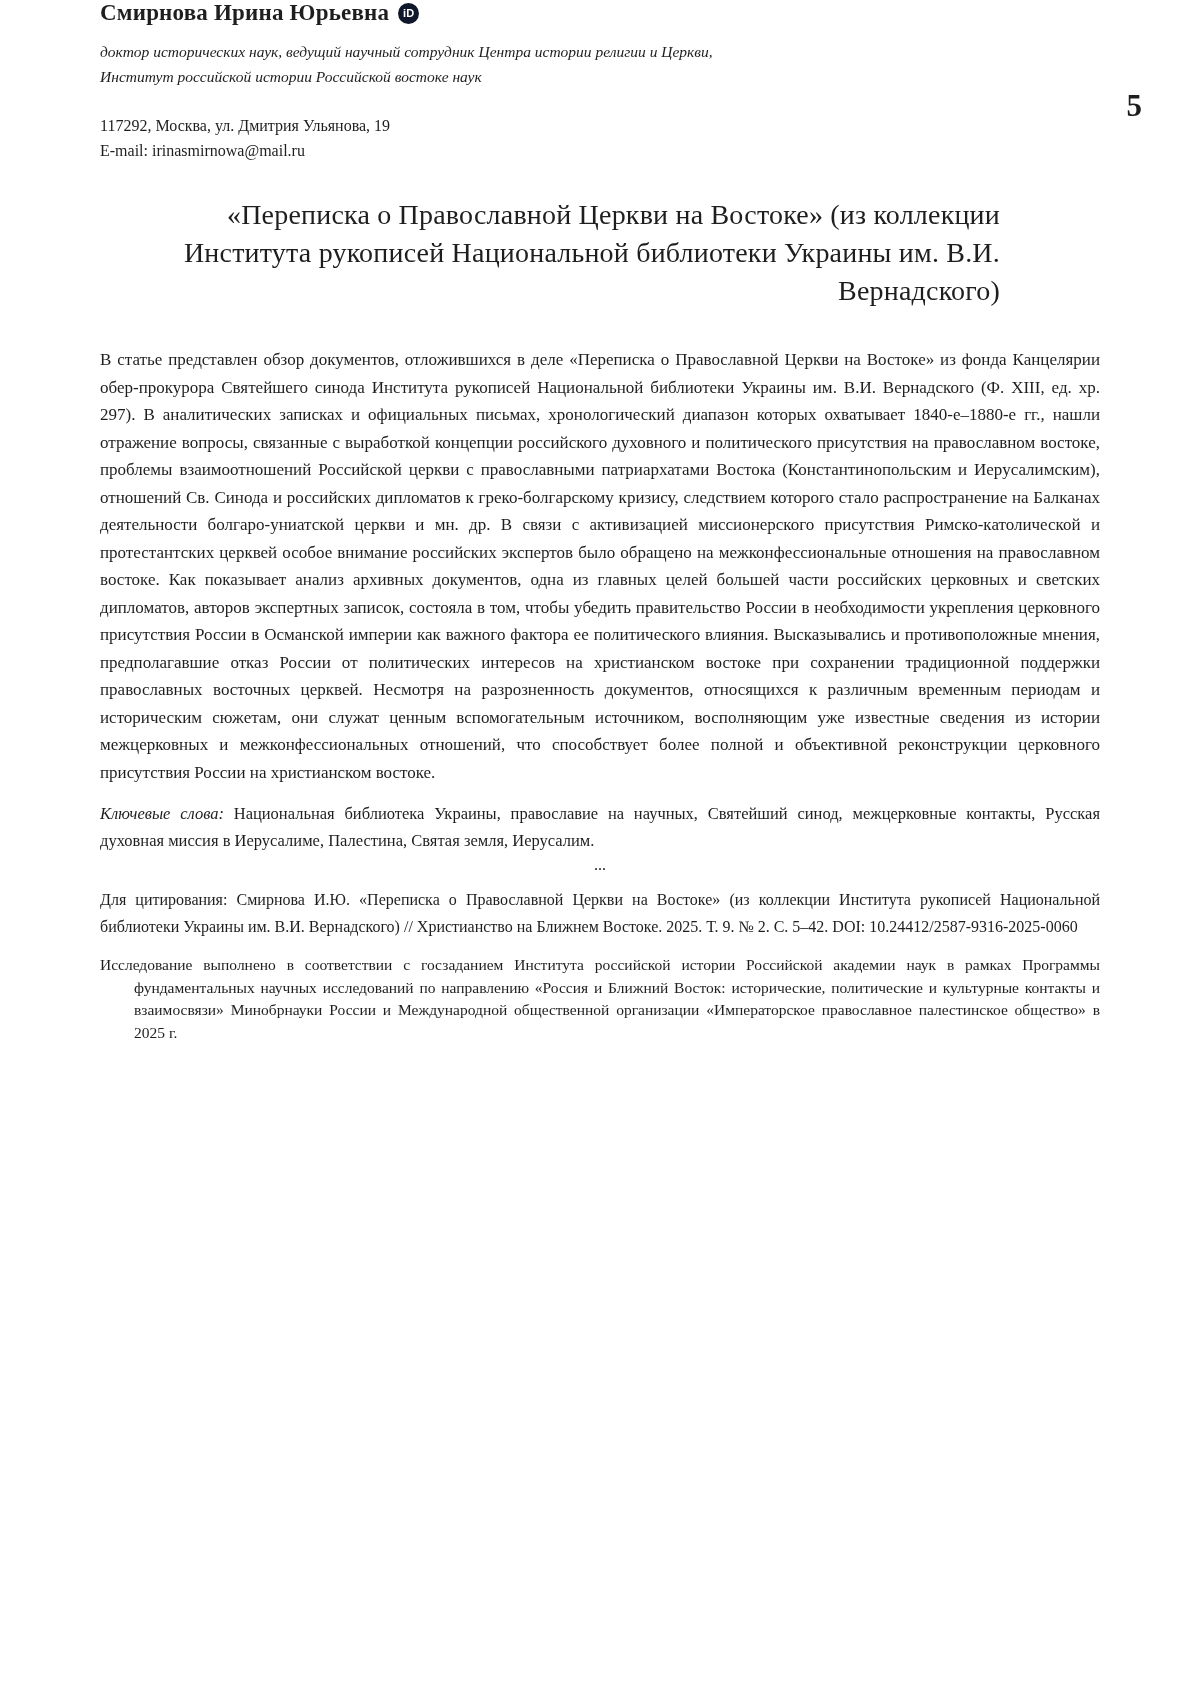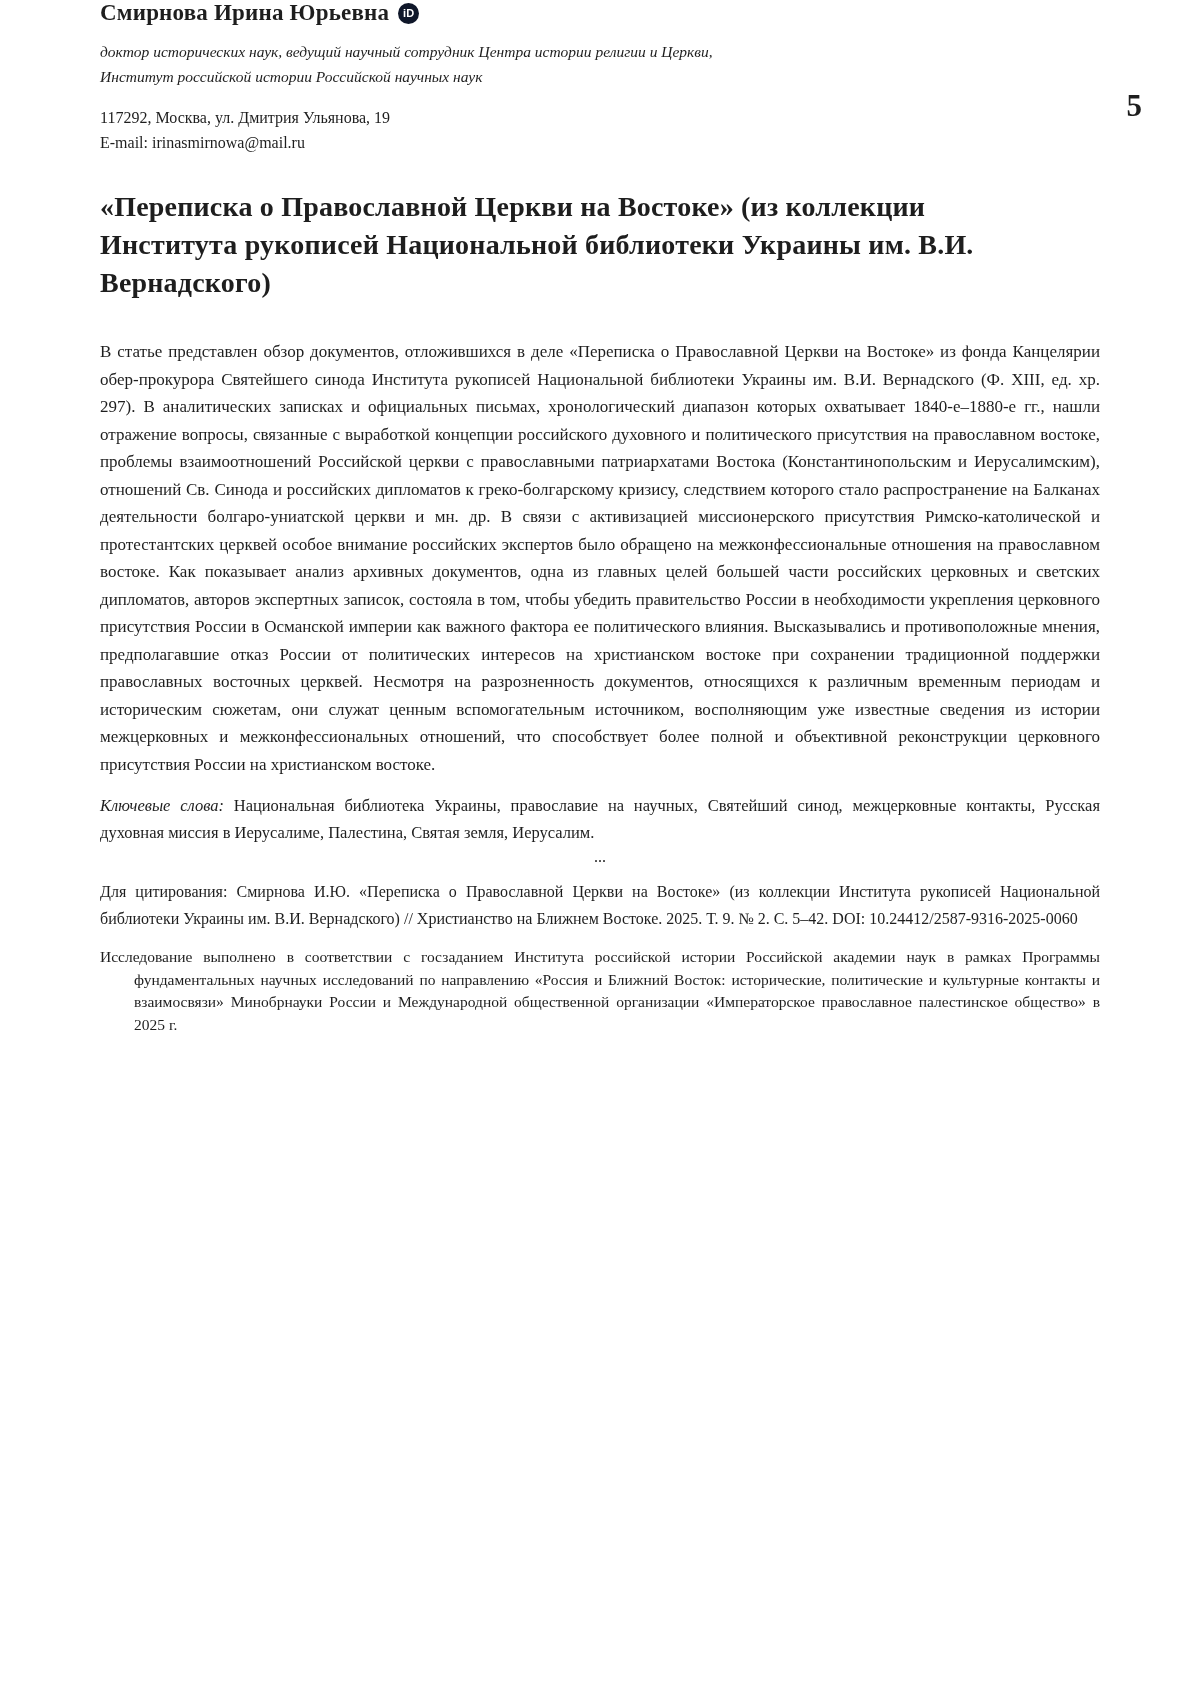--- a/index.html
+++ b/index.html
@@ -50,34 +50,35 @@
     font-size: 11px;
     font-weight: bold;
     font-style: normal;
     cursor: pointer;
     flex: 0 0 auto;
   }
   .affiliation {
     font-style: italic;
     font-size: 15.5px;
     line-height: 25px;
-    margin: 0 0 16px 0;
+    margin: 0 0 24px 0;
   }
   .address-block {
     font-size: 16px;
     line-height: 25px;
     margin: 0;
   }
   .article-title {
     font-size: 28px;
-    font-weight: bold;
+    font-weight: normal;
     line-height: 38px;
     max-width: 900px;
     margin: 33px 0 0 0;
     letter-spacing: 0.2px;
+    text-align: right;
   }
   .abstract {
     font-size: 17px;
     line-height: 27.5px;
     text-align: justify;
     margin: 36px 0 0 0;
   }
   .keywords {
     font-size: 16.5px;
     line-height: 27px;
@@ -115,21 +116,21 @@
 
   <div class="content">
 
     <div class="author-name">
       <span>Смирнова Ирина Юрьевна</span>
       <span class="orcid-icon">iD</span>
     </div>
 
     <div class="affiliation">
       <div>доктор исторических наук, ведущий научный сотрудник Центра истории религии и Церкви,</div>
-      <div>Институт российской истории Российской научных наук</div>
+      <div>Институт российской истории Российской востоке наук</div>
     </div>
 
     <div class="address-block">
       <div>117292, Москва, ул. Дмитрия Ульянова, 19</div>
       <div>E-mail: irinasmirnowa@mail.ru</div>
     </div>
 
     <h1 class="article-title">«Переписка о Православной Церкви на Востоке» (из коллекции Института рукописей Национальной библиотеки Украины им. В.И. Вернадского)</h1>
 
     <p class="abstract">В статье представлен обзор документов, отложившихся в деле «Переписка о Православной Церкви на Востоке» из фонда Канцелярии обер-прокурора Святейшего синода Института рукописей Национальной библиотеки Украины им. В.И. Вернадского (Ф. XIII, ед. хр. 297). В аналитических записках и официальных письмах, хронологический диапазон которых охватывает 1840-е–1880-е гг., нашли отражение вопросы, связанные с выработкой концепции российского духовного и политического присутствия на православном востоке, проблемы взаимоотношений Российской церкви с православными патриархатами Востока (Константинопольским и Иерусалимским), отношений Св. Синода и российских дипломатов к греко-болгарскому кризису, следствием которого стало распространение на Балканах деятельности болгаро-униатской церкви и мн. др. В связи с активизацией миссионерского присутствия Римско-католической и протестантских церквей особое внимание российских экспертов было обращено на межконфессиональные отношения на православном востоке. Как показывает анализ архивных документов, одна из главных целей большей части российских церковных и светских дипломатов, авторов экспертных записок, состояла в том, чтобы убедить правительство России в необходимости укрепления церковного присутствия России в Османской империи как важного фактора ее политического влияния. Высказывались и противоположные мнения, предполагавшие отказ России от политических интересов на христианском востоке при сохранении традиционной поддержки православных восточных церквей. Несмотря на разрозненность документов, относящихся к различным временным периодам и историческим сюжетам, они служат ценным вспомогательным источником, восполняющим уже известные сведения из истории межцерковных и межконфессиональных отношений, что способствует более полной и объективной реконструкции церковного присутствия России на христианском востоке.</p>

